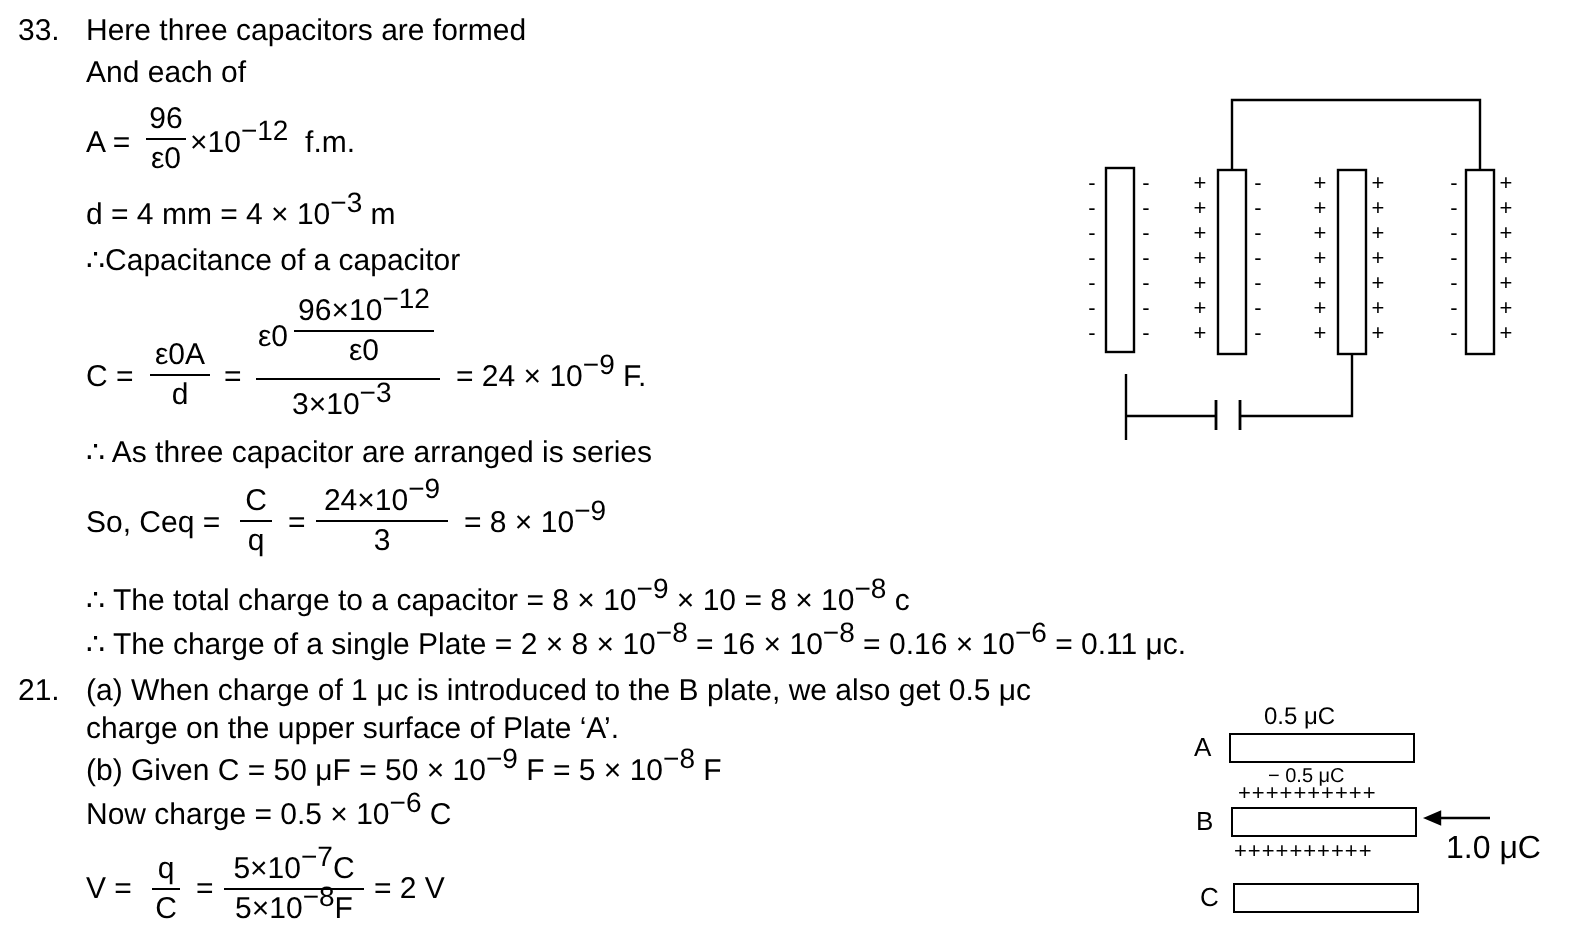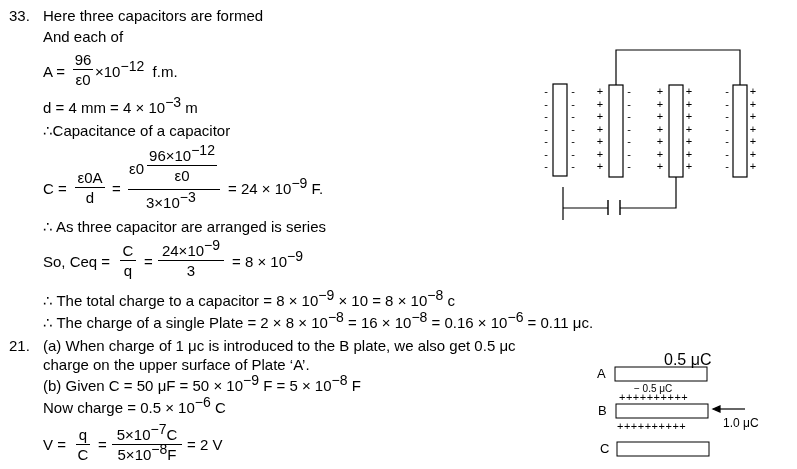--- a/index.html
+++ b/index.html
@@ -170,17 +170,17 @@
   </g>
   <g stroke="#000" stroke-width="1.2">
     <line x1="745" y1="409" x2="716" y2="409"></line>
     <polygon points="713,409 720,406 720,412" fill="#000"></polygon>
   </g>
 </svg>
 
 <div class="t sm" style="left:597px;top:367px">A</div>
 <div class="t sm" style="left:598px;top:404px">B</div>
 <div class="t sm" style="left:600px;top:442px">C</div>
-<div class="t" style="left:664px;top:352px;font-size:16px">0.5 μC</div>
+<div class="t" style="left:632px;top:352px;font-size:12px">0.5 μC</div>
 <div class="t" style="left:634px;top:384px;font-size:10px">− 0.5 μC</div>
 <div class="t" style="left:619px;top:392px;font-size:11px;letter-spacing:0.5px">++++++++++</div>
 <div class="t" style="left:617px;top:421px;font-size:11px;letter-spacing:0.5px">++++++++++</div>
-<div class="t" style="left:723px;top:417px;font-size:12px">1.0 μC</div>
+<div class="t" style="left:723px;top:417px;font-size:16px">1.0 μC</div>
 
 </body></html>

